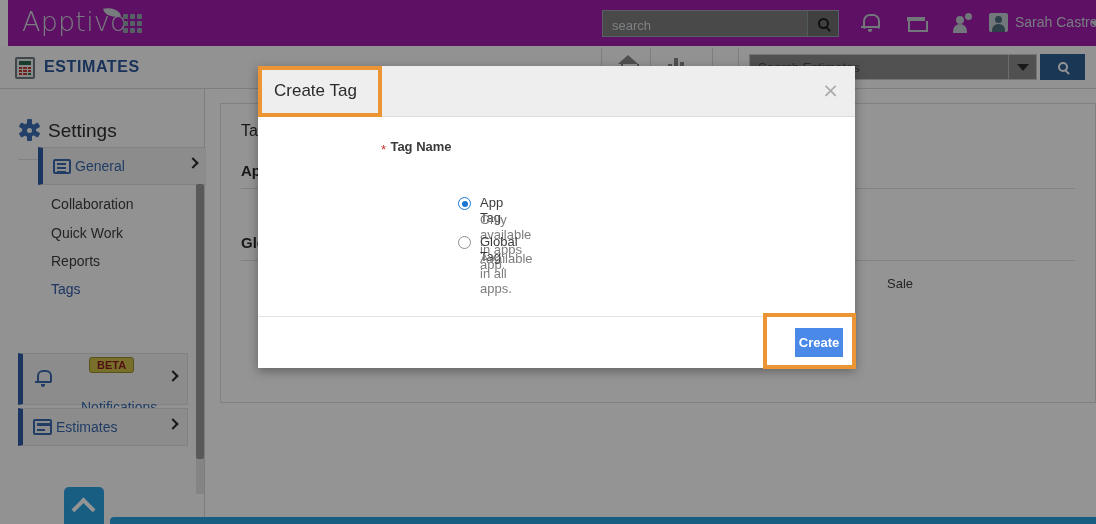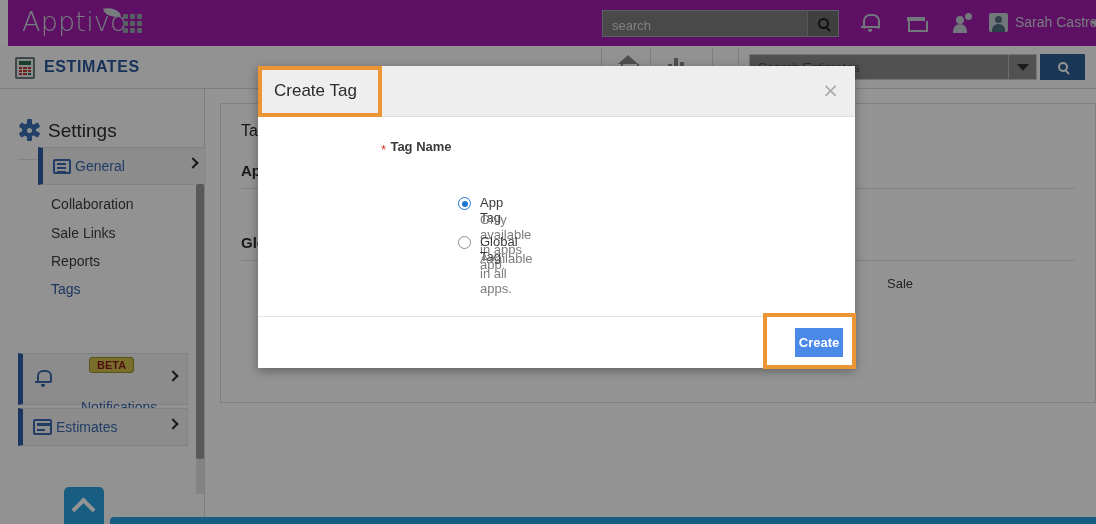--- a/index.html
+++ b/index.html
@@ -367,21 +367,21 @@
       <div class="settings-title">Settings</div>
       <div class="sb-divider"></div>
 
       <div class="sb-item" style="top:58px;margin-left:20px;">
         <span class="sb-ic mon-ic"></span>
         <span class="lbl">General</span>
         <span class="chev"></span>
       </div>
 
       <div class="sb-sub" style="top:107px;">Collaboration</div>
-      <div class="sb-sub" style="top:136px;">Sale Links</div>
+      <div class="sb-sub" style="top:136px;">Quick Work</div>
       <div class="sb-sub" style="top:164px;">Reports</div>
       <div class="sb-sub active" style="top:192px;">Tags</div>
 
 
       <div class="sb-item" style="top:264px; height:52px;">
         <span class="sb-ic bl-ic">
             <i class="bl-clap"></i>
           </span>
         <span class="beta-badge">BETA</span>
         <span class="lbl" style="position:absolute;left:41px;top:28px;margin:17px;">Notifications</span>

